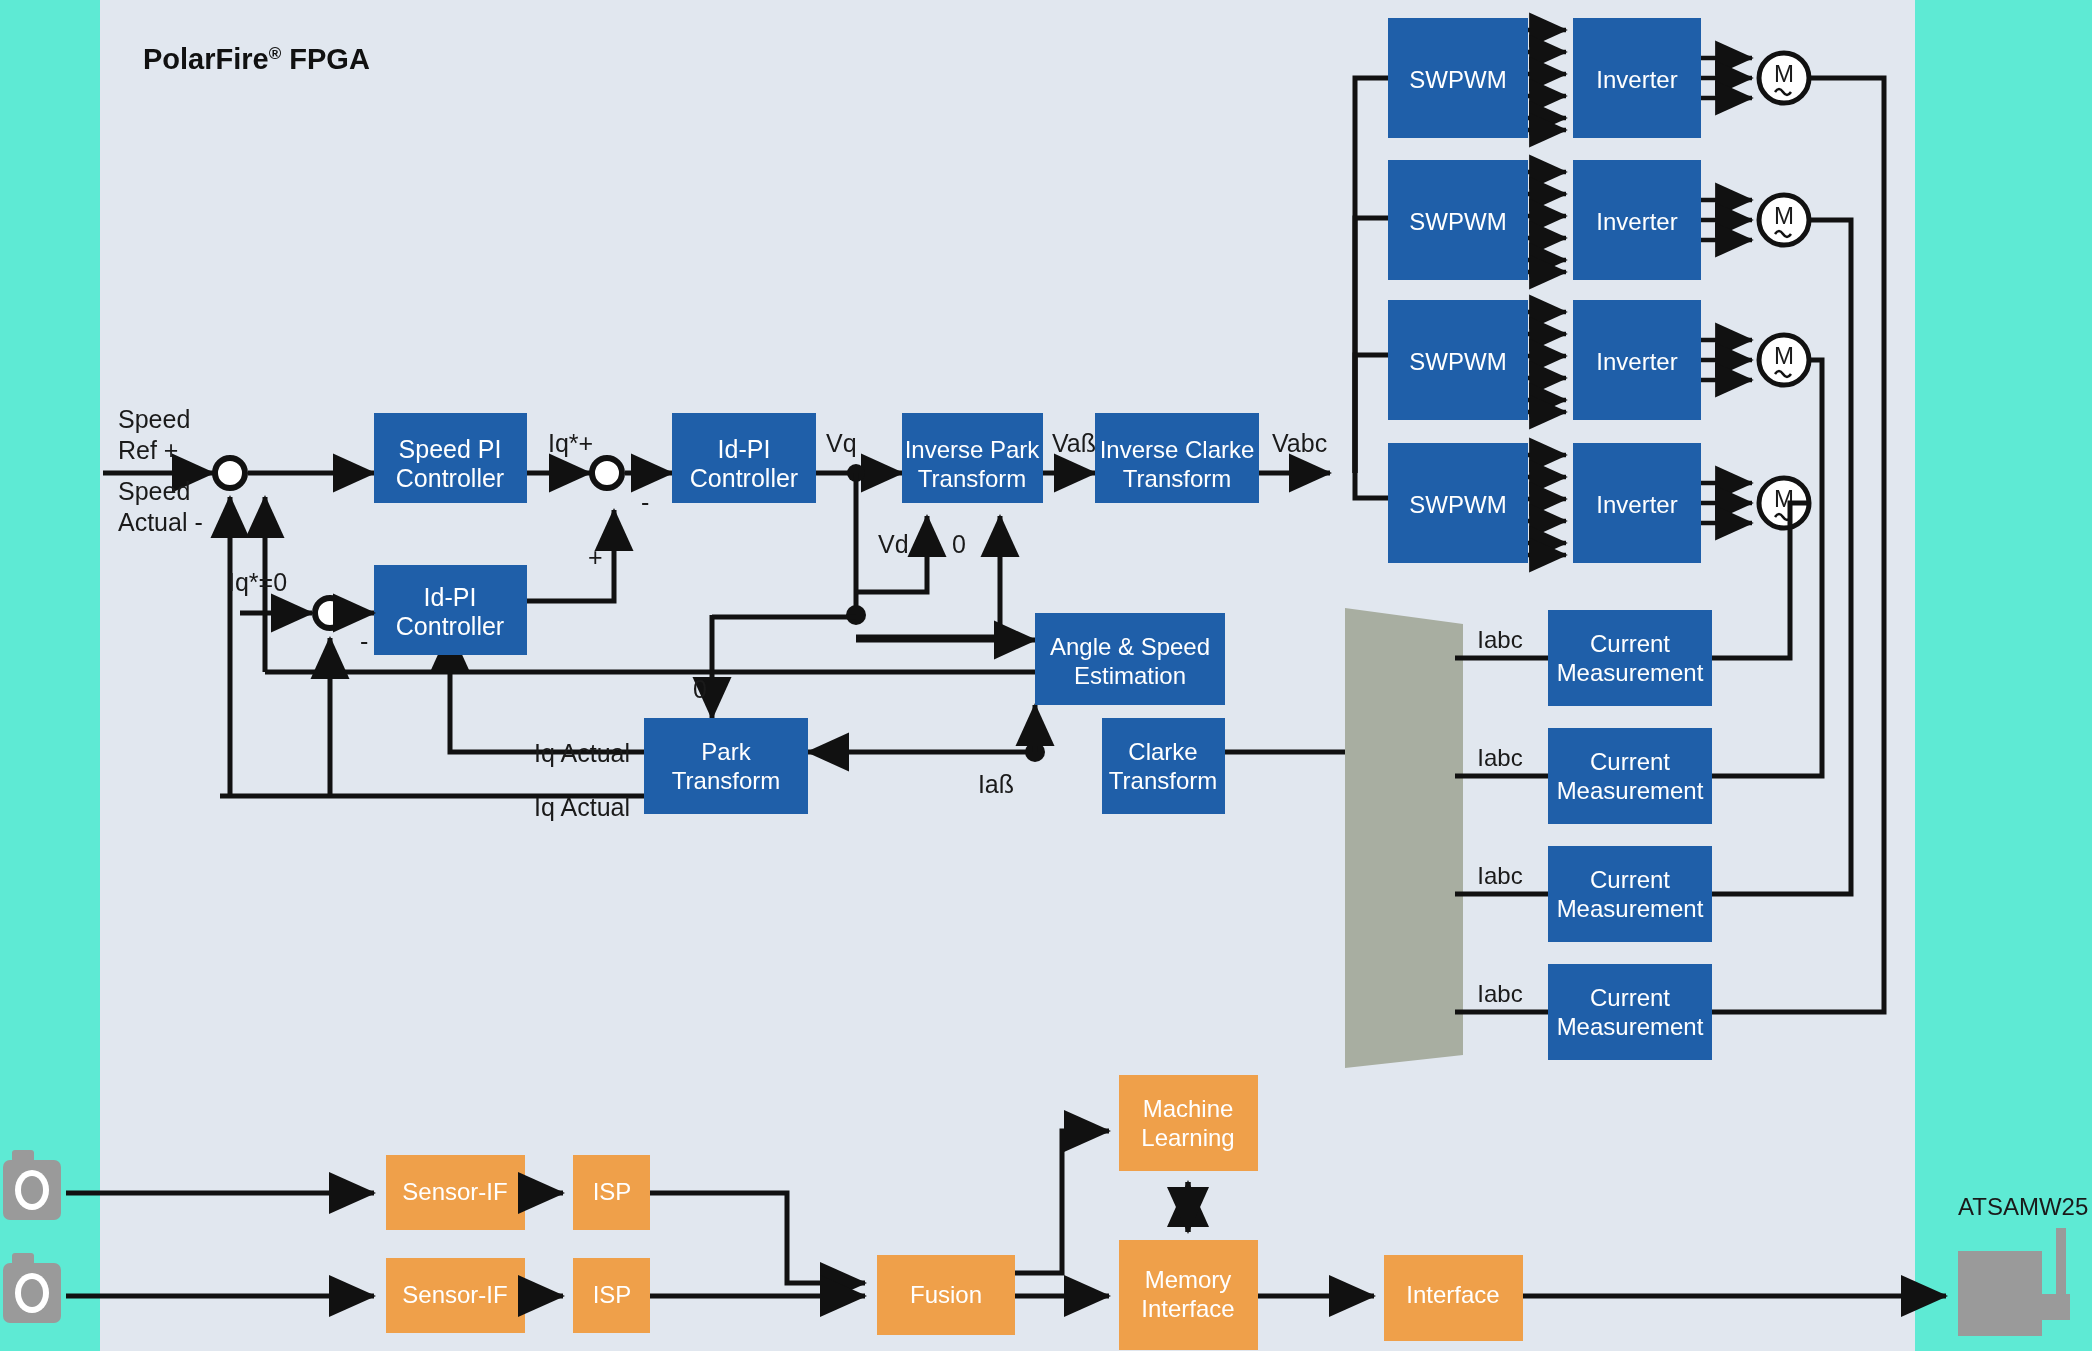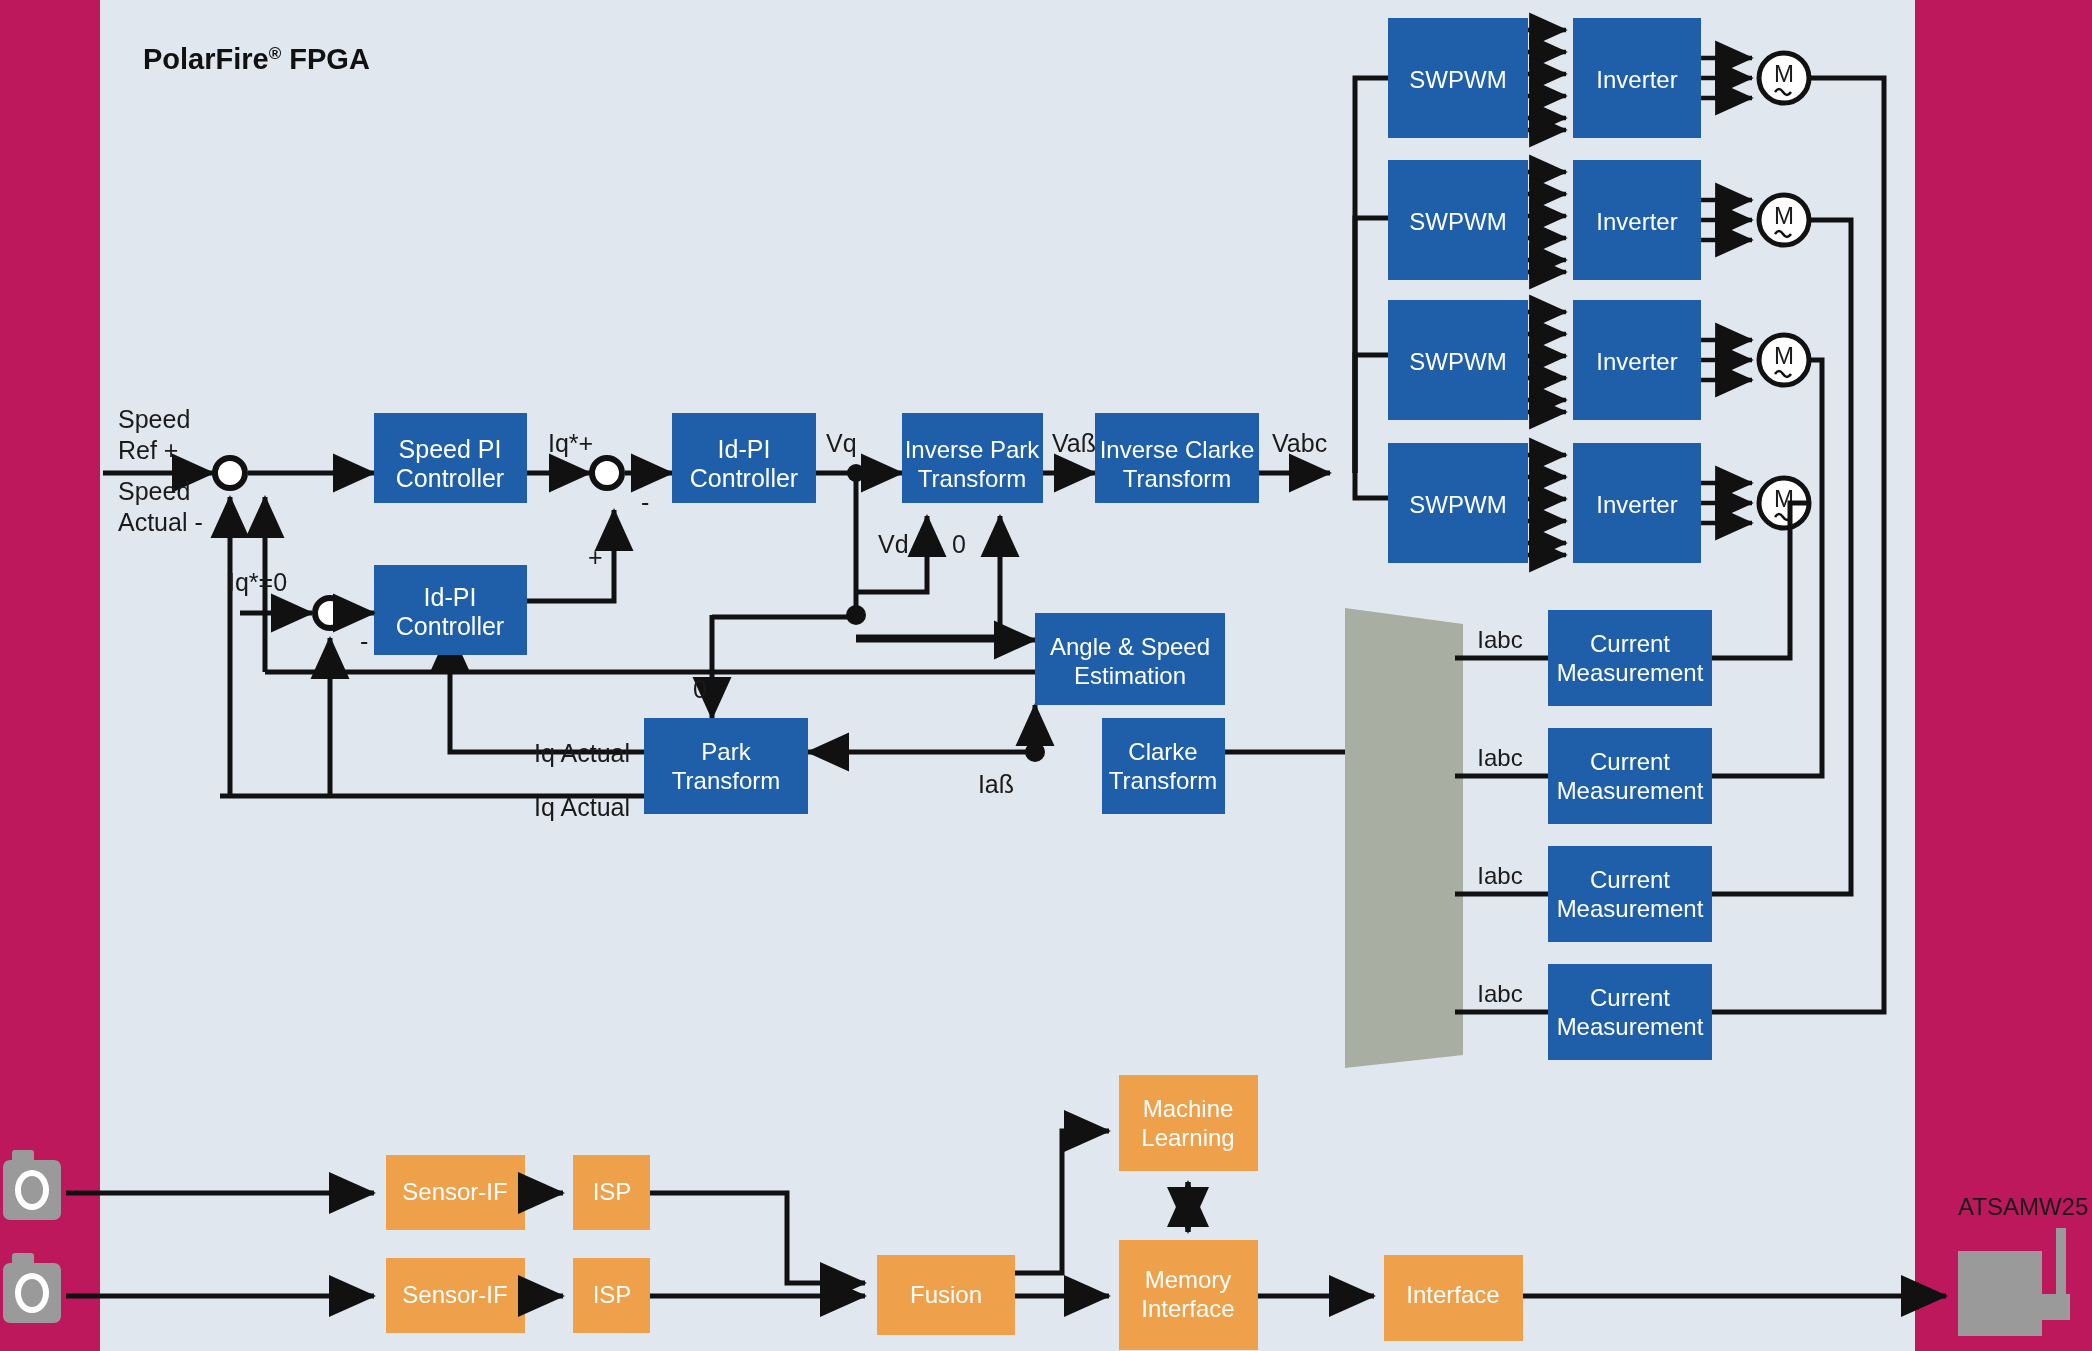--- a/index.html
+++ b/index.html
@@ -1,18 +1,18 @@
 <!DOCTYPE html>
 <html><head>
 <meta charset="utf-8">
 <style>
   html,body{margin:0;padding:0;background:#ffffff;}
   body{width:2092px;height:1351px;overflow:hidden;
        font-family:"Liberation Sans","DejaVu Sans",sans-serif;}
-  #stage{position:relative;width:2092px;height:1351px;background:#be185d;}
+  #stage{position:relative;width:2092px;height:1351px;background:#5eead4;}
   svg{display:block;}
   .blk-blue{fill:#1F5FA9;}
   .blk-orange{fill:#EFA04A;}
   .blk-gray{fill:#9A9A9A;}
   .mux{fill:#A8AEA1;}
   .lbl-white{fill:#ffffff;font-size:25px;}
   .lbl-white-sm{fill:#ffffff;font-size:24px;}
   .lbl-dark{fill:#1a1a1a;font-size:25px;}
   .lbl-dark-sm{fill:#1a1a1a;font-size:24px;}
   .title{fill:#111111;font-size:29px;font-weight:bold;}

